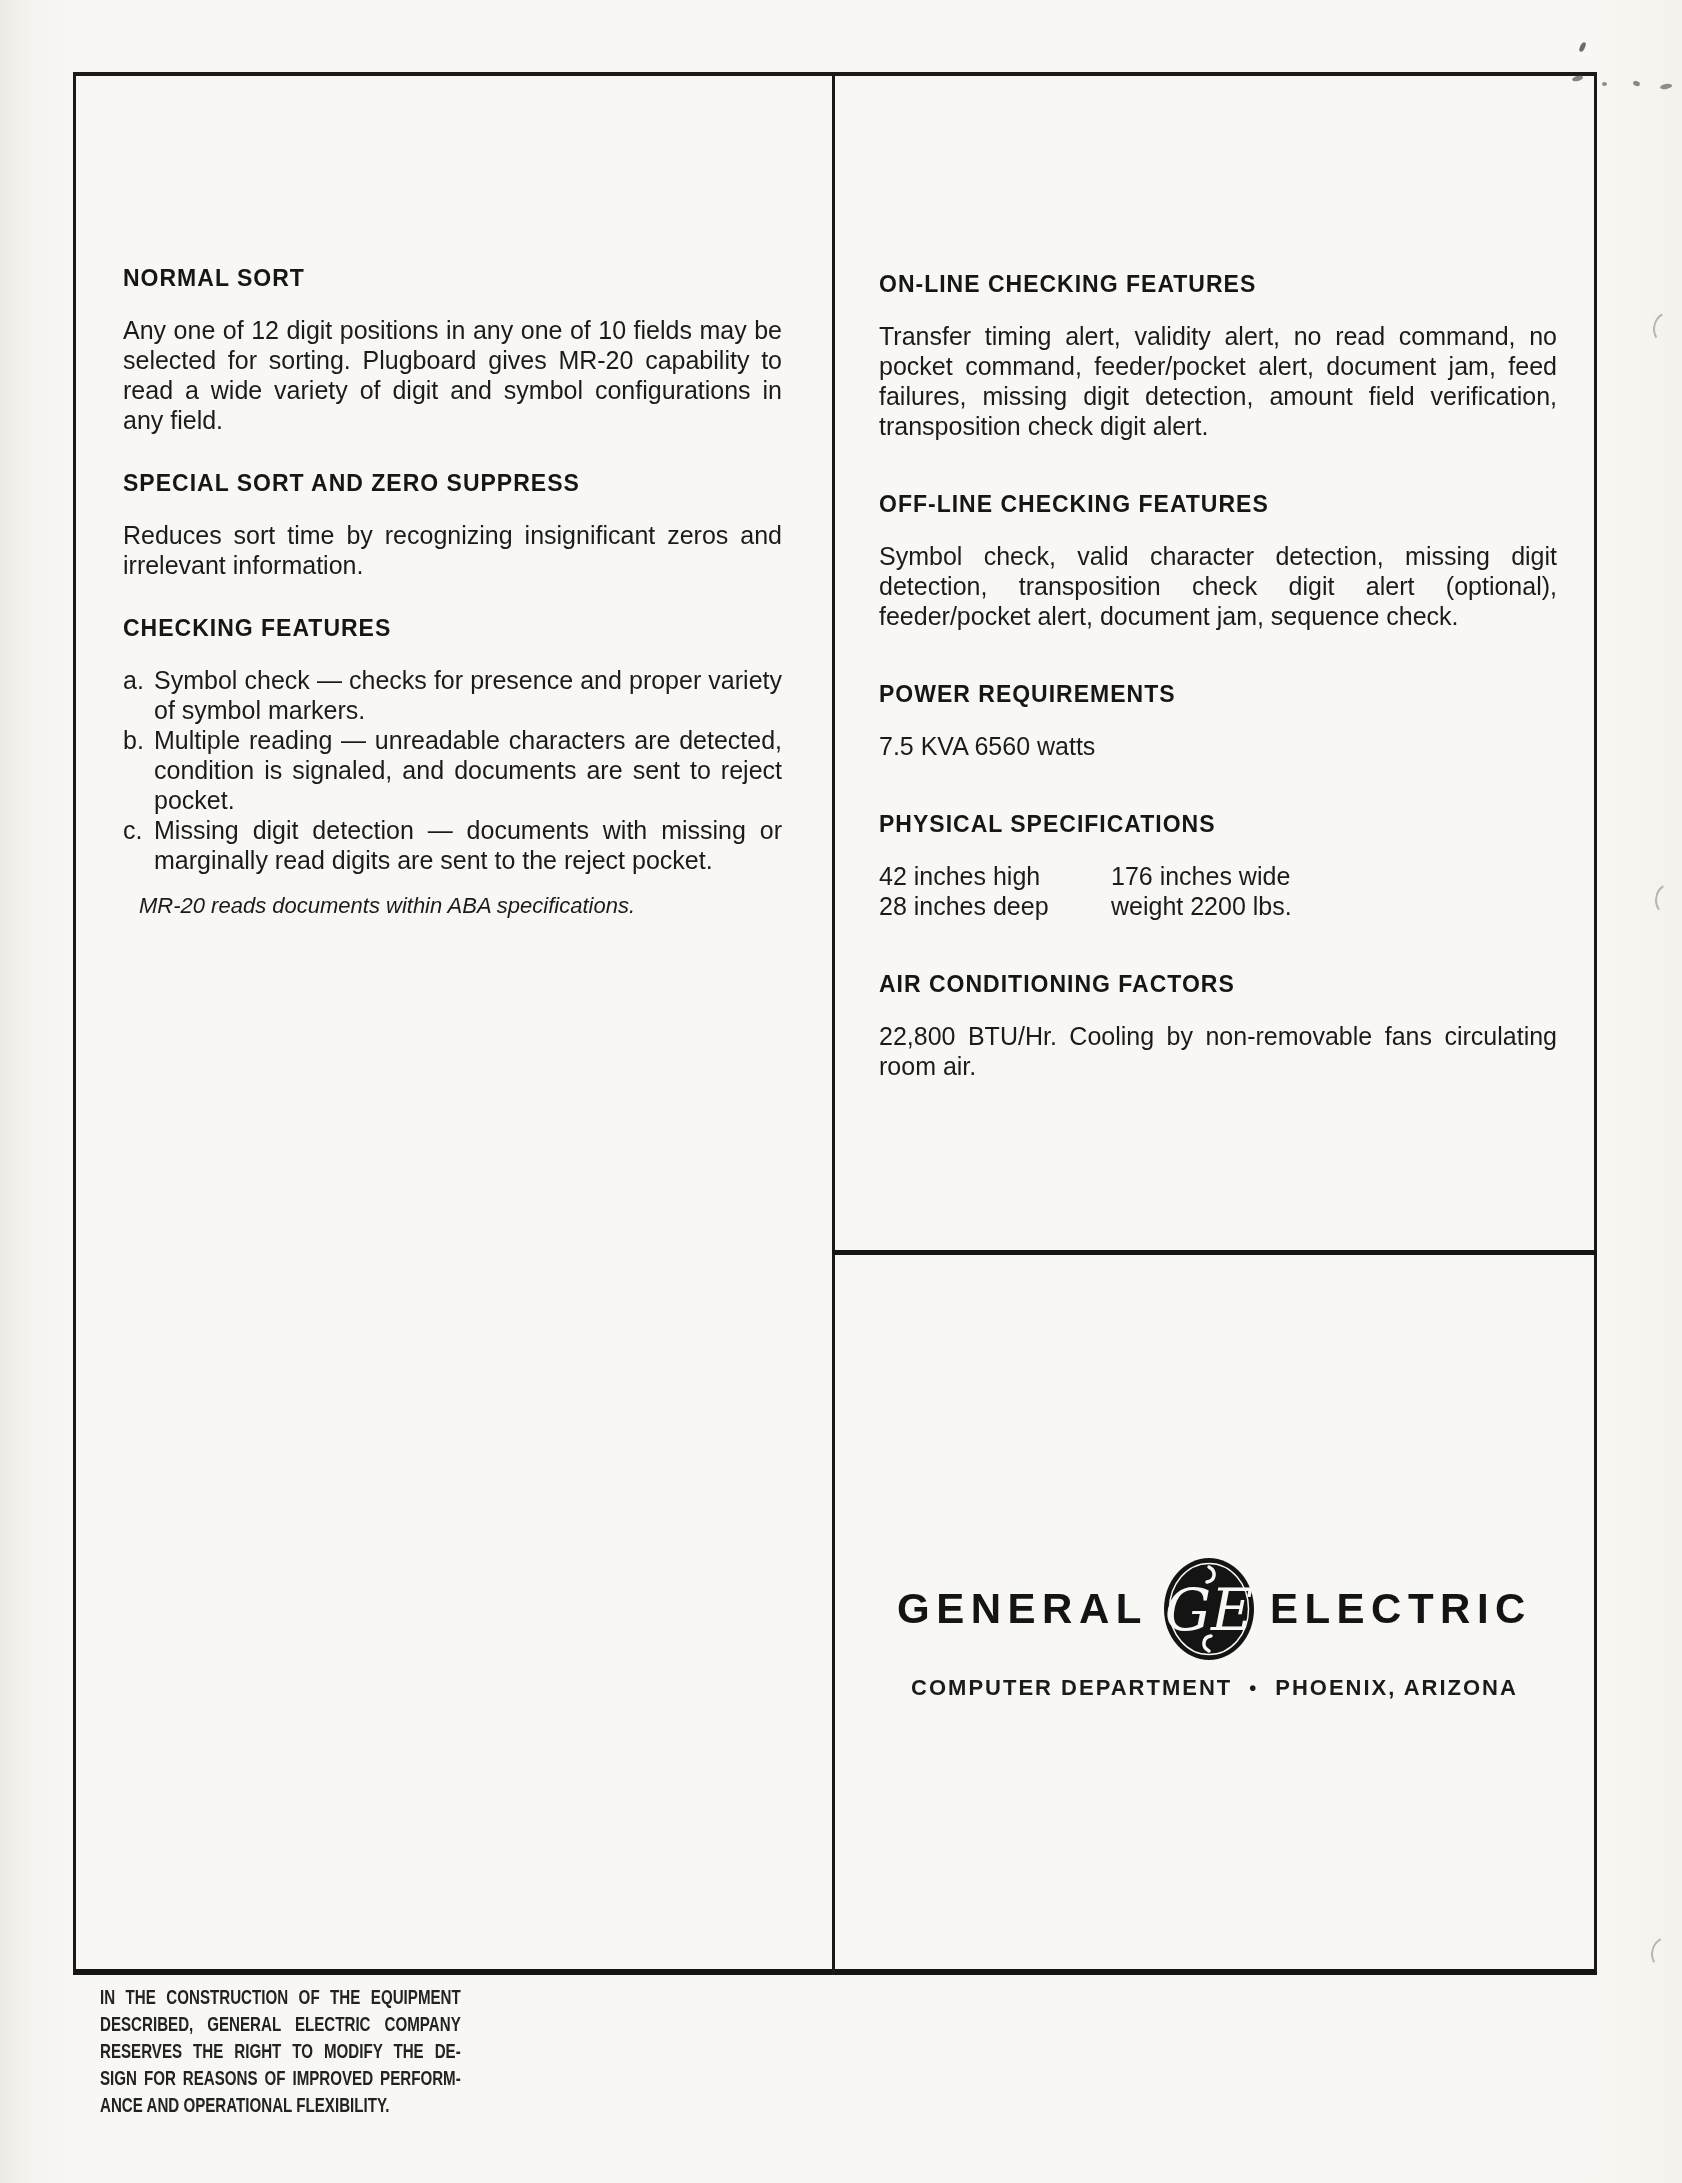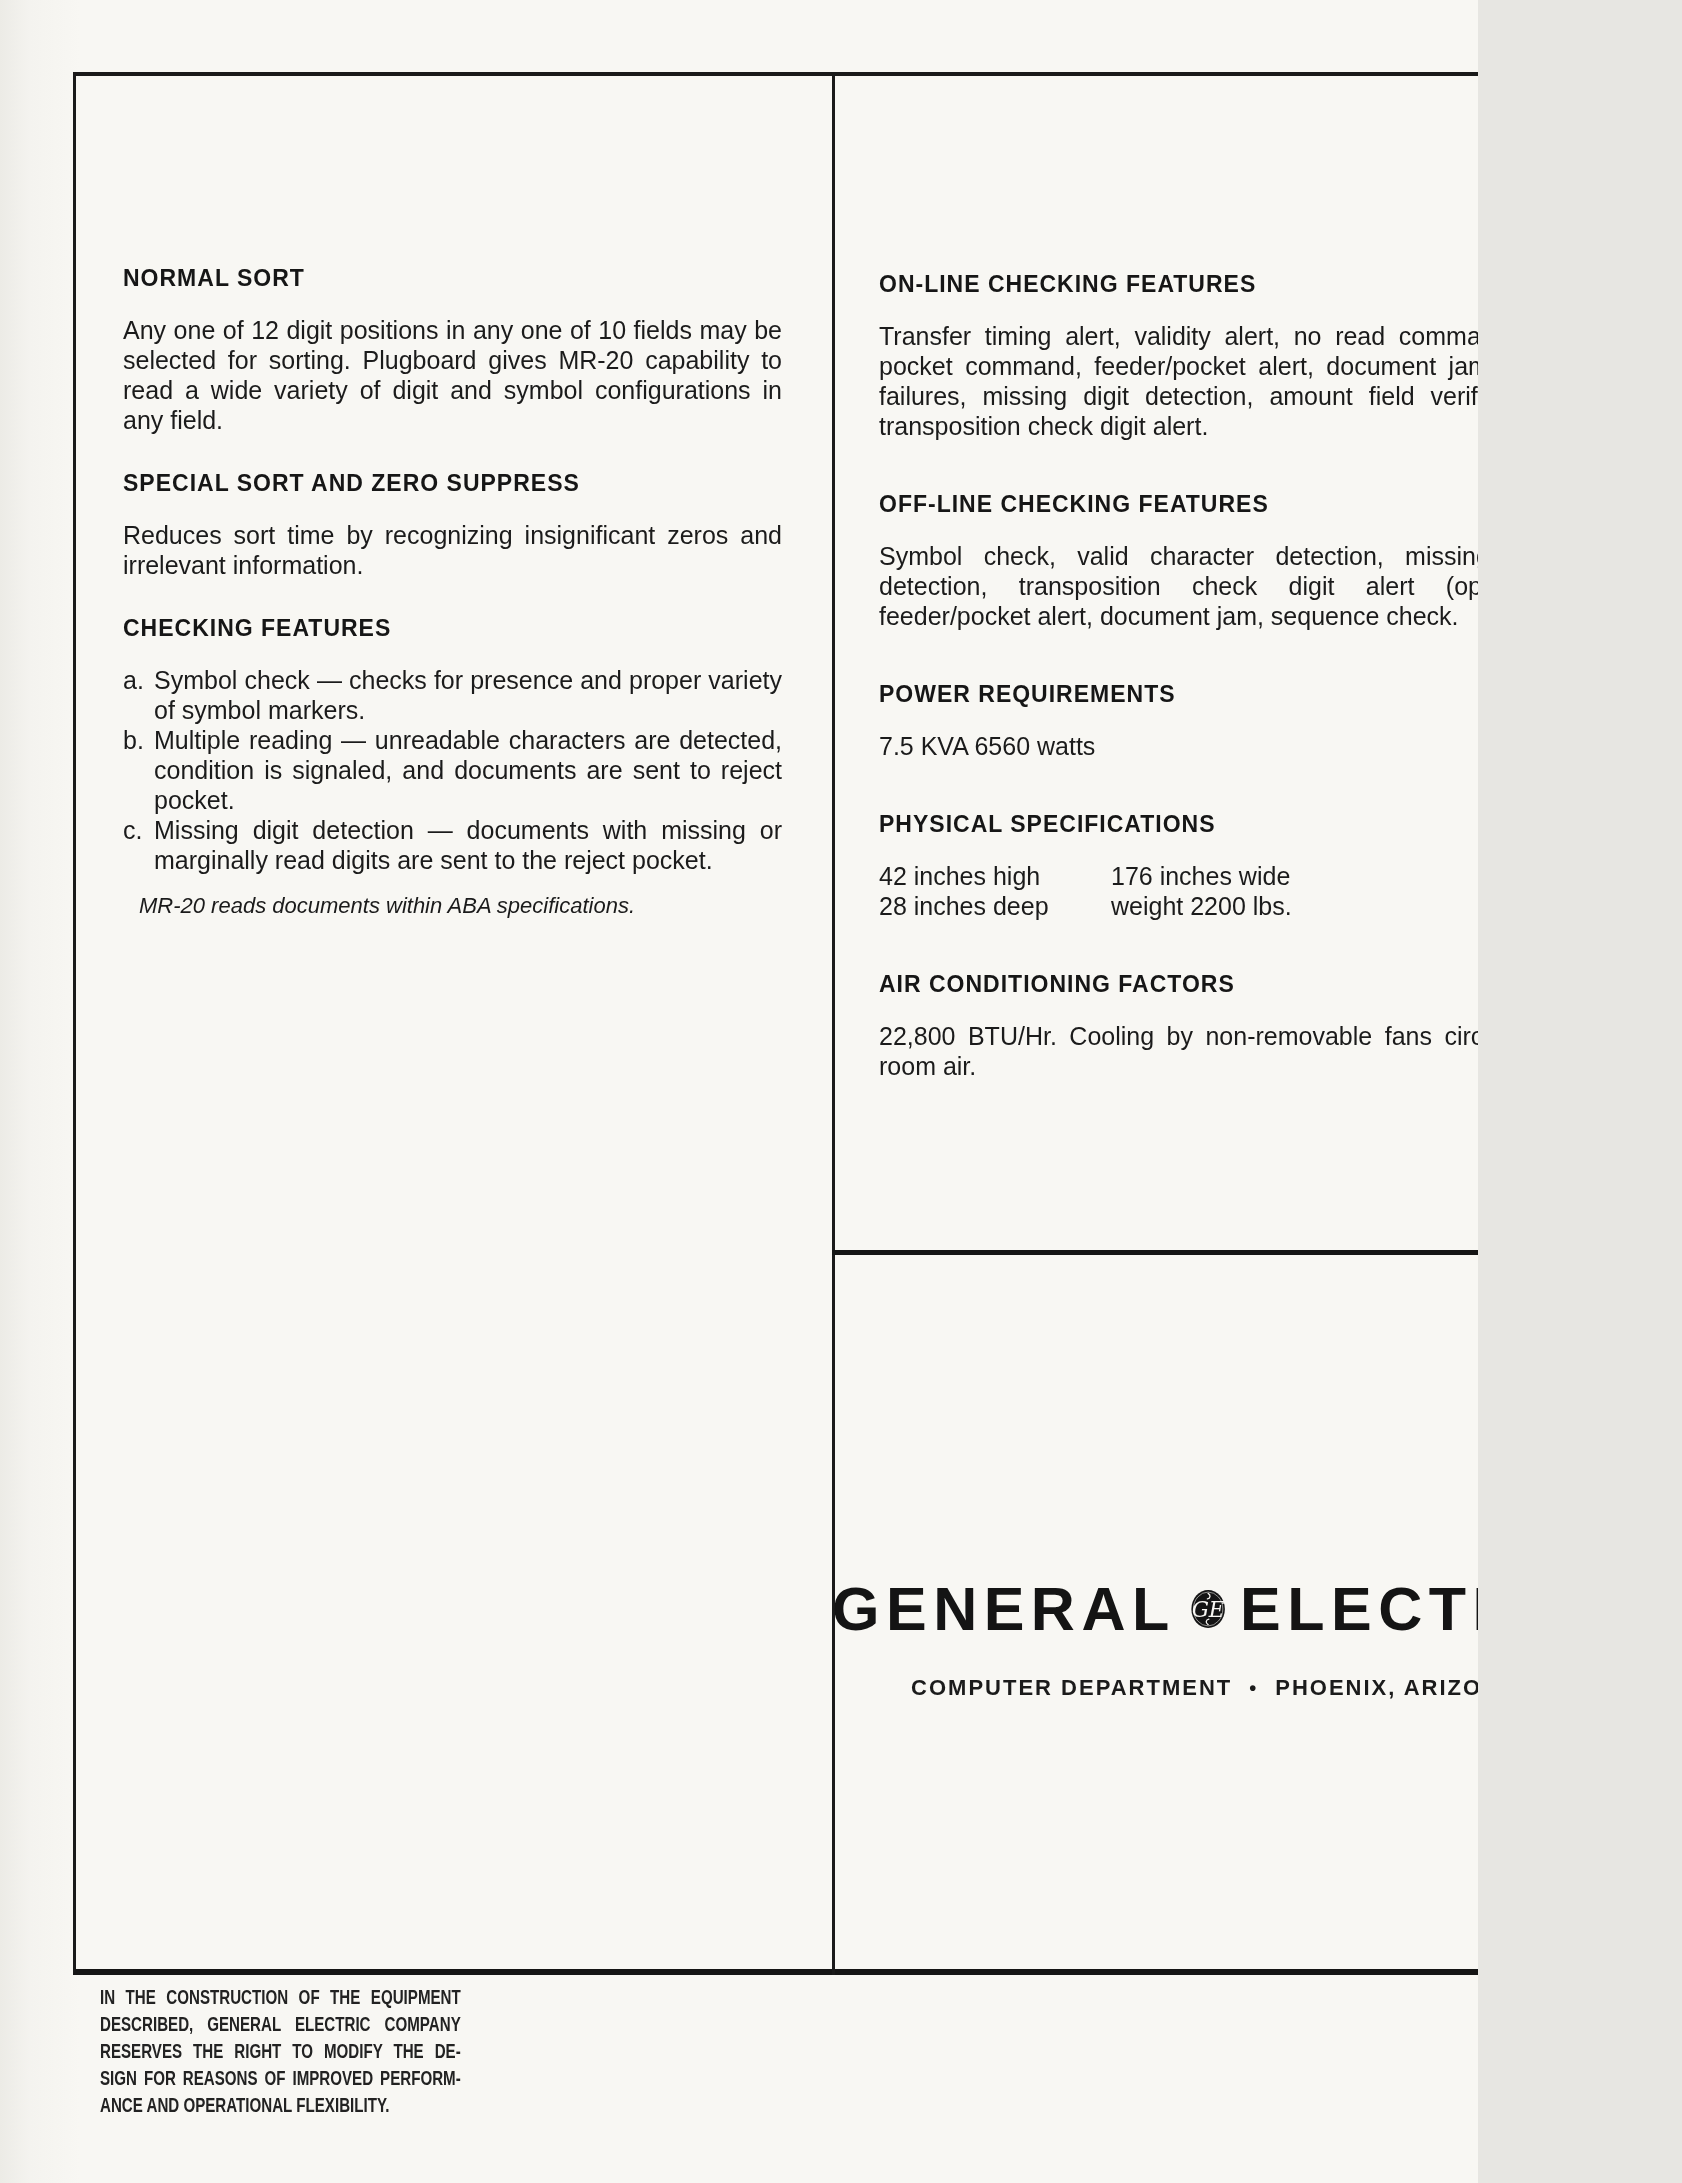--- a/index.html
+++ b/index.html
@@ -1,17 +1,17 @@
 <!DOCTYPE html>
 <html style="font-size:8px"><head>
 <meta charset="utf-8">
 <style>
   html,body{margin:0;padding:0;background:#e7e6e2;}
   .page{
-    position:relative;width:1478px;height:2183px;overflow:hidden;
+    position:relative;width:1682px;height:2183px;overflow:hidden;
     background:linear-gradient(90deg,#ecebe6 0,#f4f3ef 30px,#f8f7f3 80px,#f8f7f3 1594px,#f3f2ed 1682px);
     font-family:"Liberation Sans",sans-serif;color:#1b1b1b;
   }
   .frame{
     position:absolute;left:73px;top:72px;width:1524px;height:1903px;box-sizing:border-box;
     border-top:4px solid #1a1a1a;border-left:3px solid #1a1a1a;
     border-right:3px solid #1a1a1a;border-bottom:6.5px solid #151515;
   }
   .divider-v{position:absolute;left:832px;top:72px;width:3px;height:1903px;background:#1a1a1a;}
   .divider-h{position:absolute;left:832px;top:1250px;width:765px;height:5px;background:#151515;}
@@ -30,21 +30,21 @@
   .check-list{margin:23px 0 0 0;padding:0;list-style:none;}
   .check-item{display:flex;font-size:25px;line-height:30px;}
   .check-marker{flex:0 0 31px;}
   .check-text{flex:1;text-align:justify;}
   .footnote{font-size:22px;line-height:30px;margin:16px;text-align:justify;font-style:italic;}
 
   .specs{display:grid;grid-template-columns:232px 1fr;font-size:25px;line-height:30px;margin-top:23px;}
 
   .ge-logo{position:absolute;left:832px;top:1557px;width:765px;}
   .logo-row{display:flex;align-items:center;justify-content:center;gap:15px;}
-  .logo-word{font-size:61px;font-weight:bold;letter-spacing:6.5px;line-height:1;color:#141414;white-space:nowrap;}
+  .logo-word{font-size:42px;font-weight:bold;letter-spacing:6.5px;line-height:1;color:#141414;white-space:nowrap;}
   .logo-tagline{display:flex;align-items:center;justify-content:center;gap:17px;margin-top:14px;
     font-size:22px;font-weight:bold;letter-spacing:2px;color:#1b1b1b;}
   .tag-bullet{font-size:20px;}
 
   .disclaimer{
     position:absolute;left:100px;top:1983px;width:501px;
     transform:scaleX(0.72);transform-origin:0 0;
     font-size:21px;line-height:27px;font-weight:bold;color:#222;
   }
   .disc-line{text-align:justify;text-align-last:justify;}

